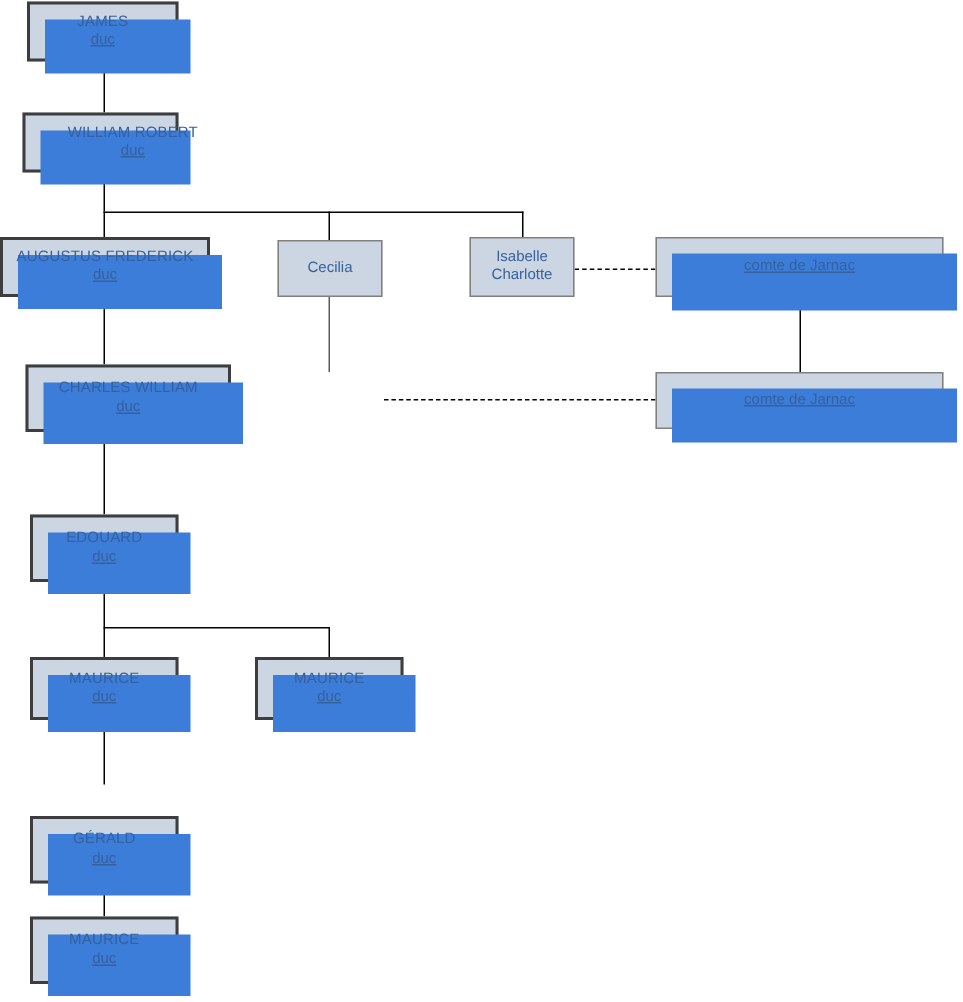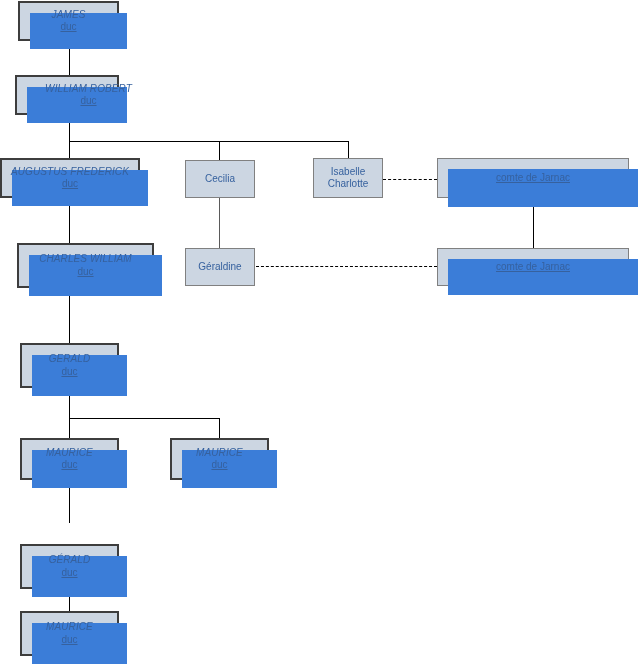--- a/index.html
+++ b/index.html
@@ -61,21 +61,20 @@
     width: 100%;
     height: 100%;
     background: #3b7dd8;
     z-index: -1;
   }
 
   .node .nm {
     font-size: 10px;
     letter-spacing: 0.1px;
     white-space: nowrap;
-    font-style: italic;
   }
   .node .ttl {
     font-size: 10px;
     white-space: nowrap;
     text-decoration: underline;
   }
   .node .nm2 {
     font-size: 10px;
     white-space: nowrap;
   }
@@ -140,30 +139,27 @@
 
   <div class="node shadow" style="left:437px; top:158px; width:192px; height:40px;">
     <div class="ttl">comte de Jarnac</div>
   </div>
 
   <div class="node strong shadow" style="left:17px; top:243px; width:137px; height:45px;">
     <div class="nm">CHARLES WILLIAM</div>
     <div class="ttl">duc</div>
   </div>
 
-  <div class="node" style="left:185px; top:248px; width:70px; height:38px;">
-    <div class="nm2">Géraldine</div>
-  </div>
 
   <div class="node shadow" style="left:437px; top:248px; width:192px; height:38px;">
     <div class="ttl">comte de Jarnac</div>
   </div>
 
   <div class="node strong shadow" style="left:20px; top:343px; width:99px; height:45px;">
-    <div class="nm">GERALD</div>
+    <div class="nm">EDOUARD</div>
     <div class="ttl">duc</div>
   </div>
 
   <div class="node strong shadow" style="left:20px; top:438px; width:99px; height:42px;">
     <div class="nm">MAURICE</div>
     <div class="ttl">duc</div>
   </div>
 
   <div class="node strong shadow" style="left:170px; top:438px; width:99px; height:42px;">
     <div class="nm">MAURICE</div>

